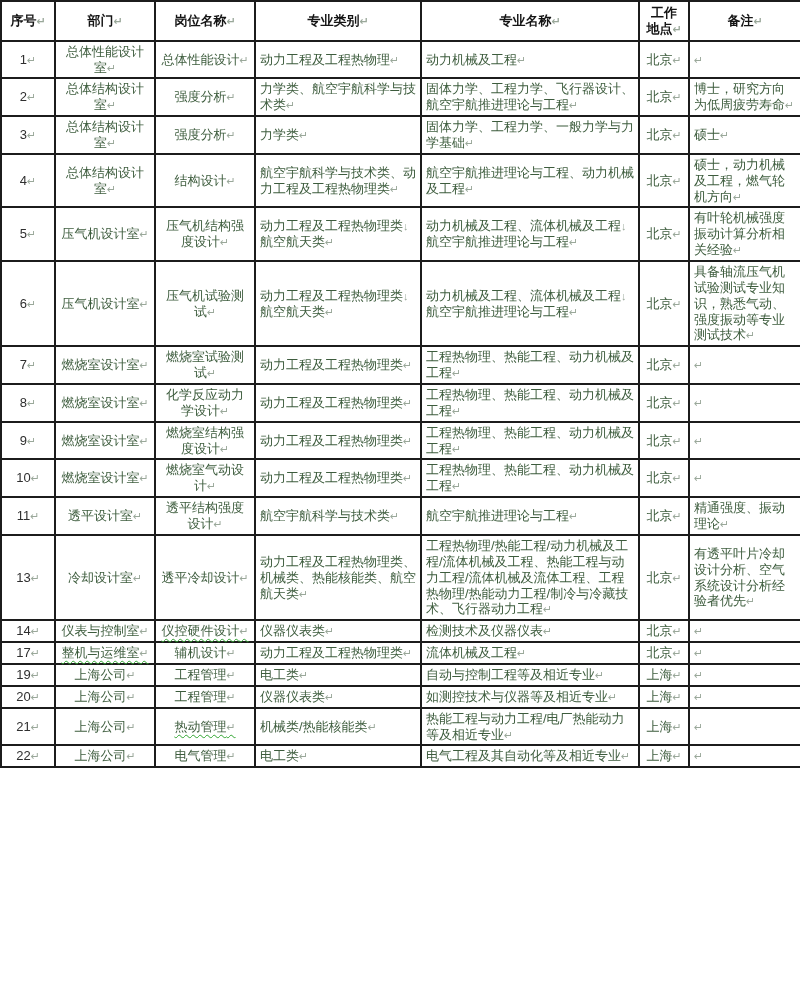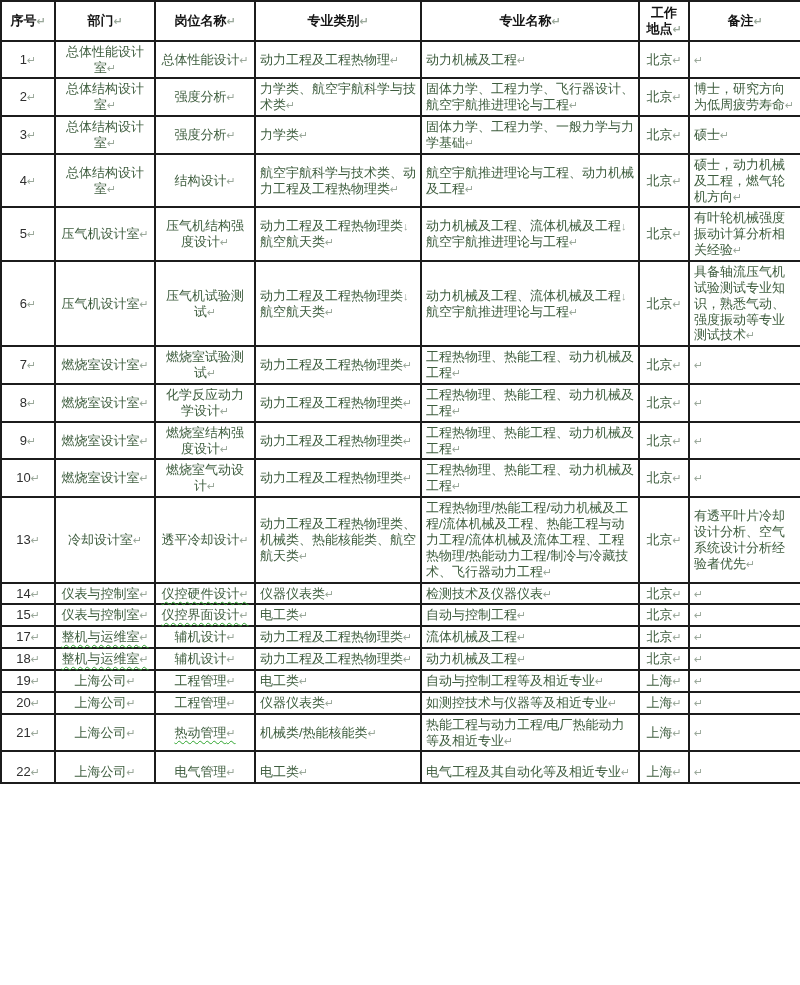--- a/index.html
+++ b/index.html
@@ -172,61 +172,52 @@
         <tr>
           <td class="col-no">10<span class="pmark">↵</span></td>
           <td class="col-dept">燃烧室设计室<span class="pmark">↵</span></td>
           <td class="col-position">燃烧室气动设计<span class="pmark">↵</span></td>
           <td class="col-category">动力工程及工程热物理类<span class="pmark">↵</span></td>
           <td class="col-major">工程热物理、热能工程、动力机械及工程<span class="pmark">↵</span></td>
           <td class="col-location">北京<span class="pmark">↵</span></td>
           <td class="col-note"><span class="pmark">↵</span></td>
         </tr>
         <tr>
+          <td class="col-no">11<span class="pmark">↵</span></td>
+          <td class="col-dept">透平设计室<span class="pmark">↵</span></td>
+          <td class="col-position">透平结构强度设计<span class="pmark">↵</span></td>
+          <td class="col-category">航空宇航科学与技术类<span class="pmark">↵</span></td>
+          <td class="col-major">航空宇航推进理论与工程<span class="pmark">↵</span></td>
+          <td class="col-location">北京<span class="pmark">↵</span></td>
+          <td class="col-note">精通强度、振动理论<span class="pmark">↵</span></td>
+        </tr>
+        <tr>
           <td class="col-no">13<span class="pmark">↵</span></td>
           <td class="col-dept">冷却设计室<span class="pmark">↵</span></td>
           <td class="col-position">透平冷却设计<span class="pmark">↵</span></td>
           <td class="col-category">动力工程及工程热物理类、机械类、热能核能类、航空航天类<span class="pmark">↵</span></td>
           <td class="col-major">工程热物理/热能工程/动力机械及工程/流体机械及工程、热能工程与动力工程/流体机械及流体工程、工程热物理/热能动力工程/制冷与冷藏技术、飞行器动力工程<span class="pmark">↵</span></td>
           <td class="col-location">北京<span class="pmark">↵</span></td>
           <td class="col-note">有透平叶片冷却设计分析、空气系统设计分析经验者优先<span class="pmark">↵</span></td>
         </tr>
         <tr>
           <td class="col-no">14<span class="pmark">↵</span></td>
           <td class="col-dept">仪表与控制室<span class="pmark">↵</span></td>
           <td class="col-position wavy">仪控硬件设计<span class="pmark">↵</span></td>
           <td class="col-category">仪器仪表类<span class="pmark">↵</span></td>
           <td class="col-major">检测技术及仪器仪表<span class="pmark">↵</span></td>
           <td class="col-location">北京<span class="pmark">↵</span></td>
           <td class="col-note"><span class="pmark">↵</span></td>
         </tr>
         <tr>
-          <td class="col-no">15<span class="pmark">↵</span></td>
-          <td class="col-dept">仪表与控制室<span class="pmark">↵</span></td>
-          <td class="col-position wavy">仪控界面设计<span class="pmark">↵</span></td>
-          <td class="col-category">电工类<span class="pmark">↵</span></td>
-          <td class="col-major">自动与控制工程<span class="pmark">↵</span></td>
-          <td class="col-location">北京<span class="pmark">↵</span></td>
-          <td class="col-note"><span class="pmark">↵</span></td>
-        </tr>
-        <tr>
           <td class="col-no">17<span class="pmark">↵</span></td>
           <td class="col-dept wavy">整机与运维室<span class="pmark">↵</span></td>
           <td class="col-position">辅机设计<span class="pmark">↵</span></td>
           <td class="col-category">动力工程及工程热物理类<span class="pmark">↵</span></td>
           <td class="col-major">流体机械及工程<span class="pmark">↵</span></td>
-          <td class="col-location">北京<span class="pmark">↵</span></td>
-          <td class="col-note"><span class="pmark">↵</span></td>
-        </tr>
-        <tr>
-          <td class="col-no">18<span class="pmark">↵</span></td>
-          <td class="col-dept wavy">整机与运维室<span class="pmark">↵</span></td>
-          <td class="col-position">辅机设计<span class="pmark">↵</span></td>
-          <td class="col-category">动力工程及工程热物理类<span class="pmark">↵</span></td>
-          <td class="col-major">动力机械及工程<span class="pmark">↵</span></td>
           <td class="col-location">北京<span class="pmark">↵</span></td>
           <td class="col-note"><span class="pmark">↵</span></td>
         </tr>
         <tr>
           <td class="col-no">19<span class="pmark">↵</span></td>
           <td class="col-dept">上海公司<span class="pmark">↵</span></td>
           <td class="col-position">工程管理<span class="pmark">↵</span></td>
           <td class="col-category">电工类<span class="pmark">↵</span></td>
           <td class="col-major">自动与控制工程等及相近专业<span class="pmark">↵</span></td>
           <td class="col-location">上海<span class="pmark">↵</span></td>

